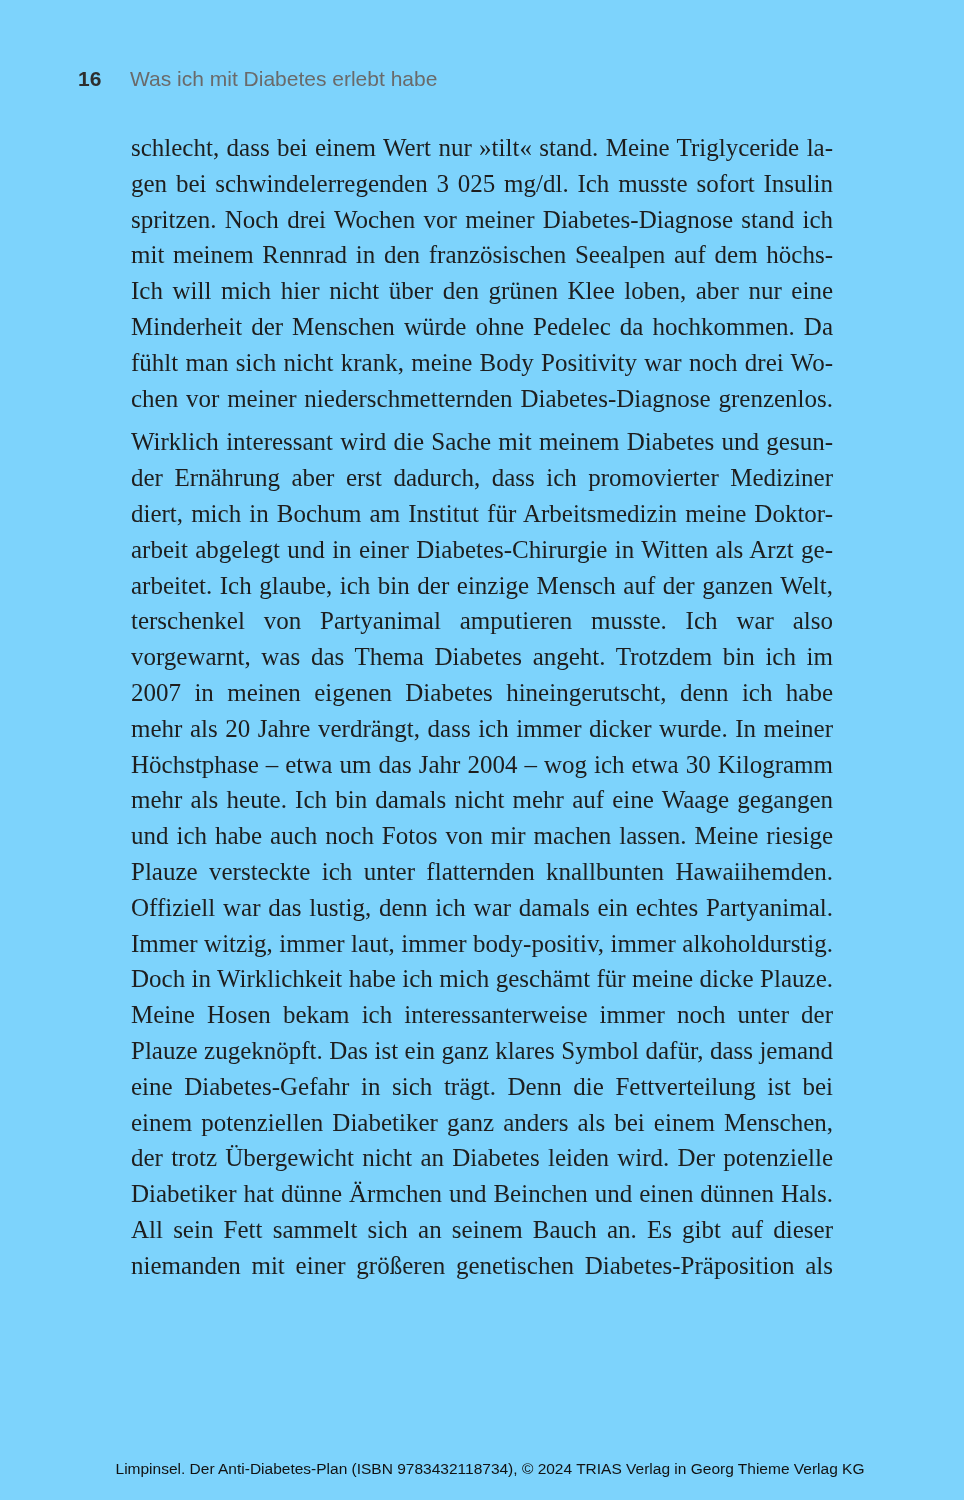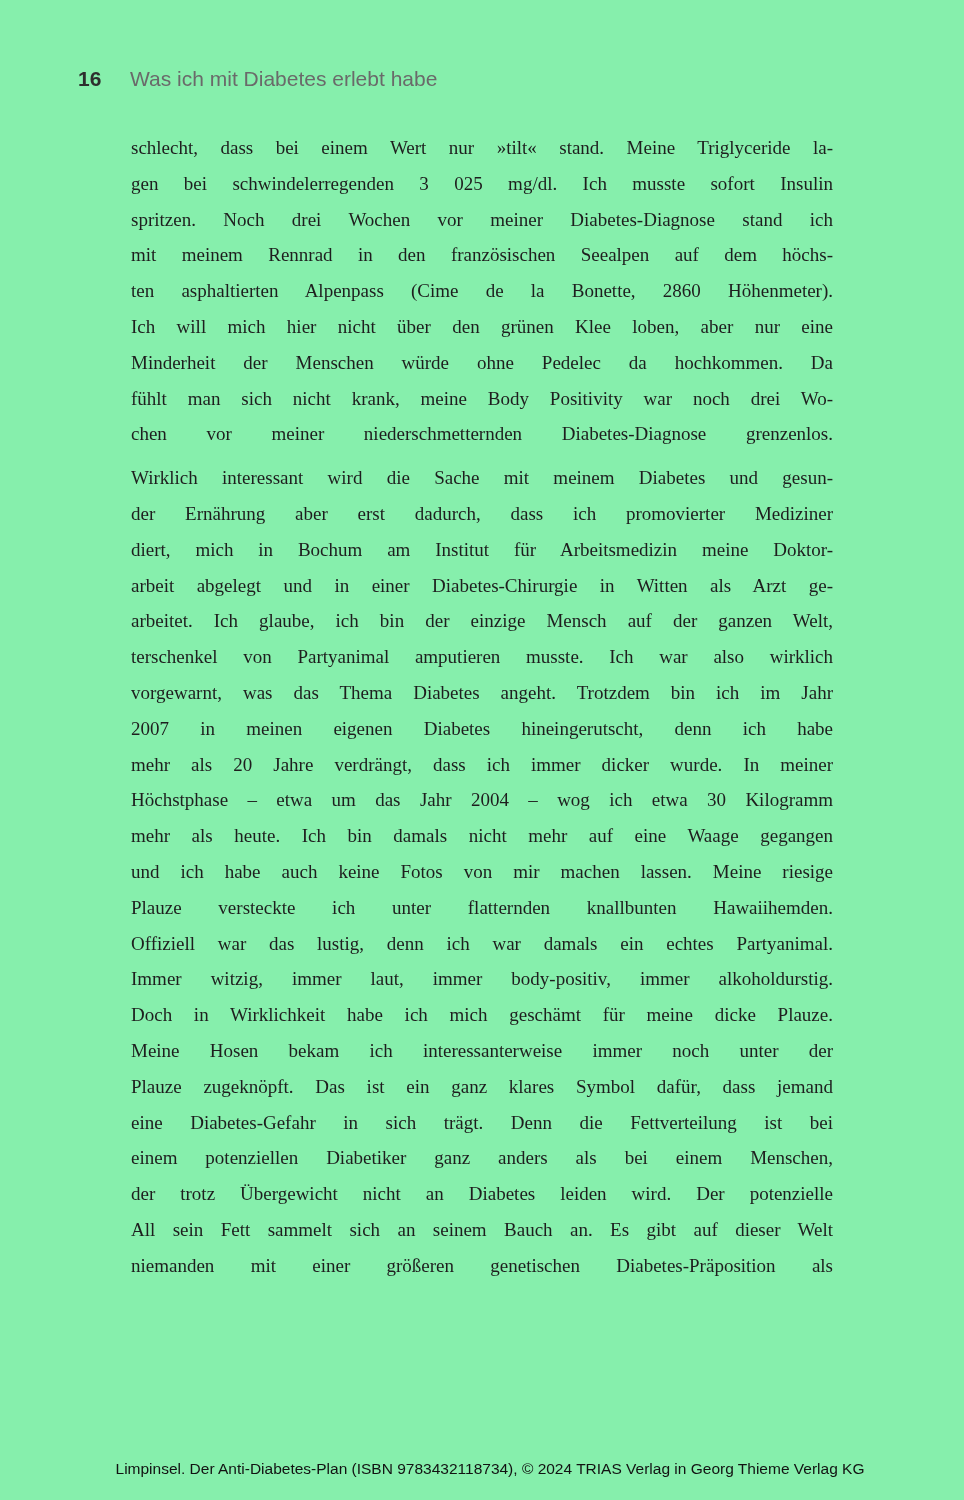--- a/index.html
+++ b/index.html
@@ -1,21 +1,21 @@
 <!DOCTYPE html>
 <html lang="de"><head>
 <meta charset="utf-8">
 <style>
   * { margin: 0; padding: 0; box-sizing: border-box; }
   html, body { background: #ffffff; }
   .page {
     position: relative;
     width: 964px;
     height: 1500px;
-    background: #86efac;
+    background: #7dd3fc;
     color: #1e1e1e;
     font-family: "Liberation Serif", serif;
     overflow: hidden;
     margin: 0 auto;
   }
   .running-header {
     position: absolute;
     top: 66px;
     left: 78px;
     width: 760px;
@@ -37,21 +37,21 @@
     position: absolute;
     top: 130px;
     left: 131px;
     width: 702px;
   }
   .paragraph { margin: 0; }
   .paragraph + .paragraph { margin-top: 8px; }
   .line {
     height: 35.8px;
     line-height: 35.8px;
-    font-size: 19px;
+    font-size: 25px;
     color: #1e1e1e;
     text-align: justify;
     text-align-last: justify;
     overflow: hidden;
     white-space: normal;
   }
   .page-footer {
     position: absolute;
     top: 1458px;
     left: 0;
@@ -72,48 +72,48 @@
   <header class="running-header">
     <span class="pagenum">16</span><span class="running-title">Was ich mit Diabetes erlebt habe</span>
   </header>
 
   <main class="text-block" id="paragraphs">
       <div class="paragraph">
         <div class="line">schlecht, dass bei einem Wert nur »tilt« stand. Meine Triglyceride la-</div>
         <div class="line">gen bei schwindelerregenden 3 025 mg/dl. Ich musste sofort Insulin</div>
         <div class="line">spritzen. Noch drei Wochen vor meiner Diabetes-Diagnose stand ich</div>
         <div class="line">mit meinem Rennrad in den französischen Seealpen auf dem höchs-</div>
-        <div class="line">ten asphaltierten Alpenpass (Cime de la Bonette, 2860 Höhenmeter).</div>
         <div class="line">Ich will mich hier nicht über den grünen Klee loben, aber nur eine</div>
         <div class="line">Minderheit der Menschen würde ohne Pedelec da hochkommen. Da</div>
         <div class="line">fühlt man sich nicht krank, meine Body Positivity war noch drei Wo-</div>
         <div class="line">chen vor meiner niederschmetternden Diabetes-Diagnose grenzenlos.</div>
       </div>
       <div class="paragraph">
         <div class="line">Wirklich interessant wird die Sache mit meinem Diabetes und gesun-</div>
         <div class="line">der Ernährung aber erst dadurch, dass ich promovierter Mediziner</div>
         <div class="line">diert, mich in Bochum am Institut für Arbeitsmedizin meine Doktor-</div>
         <div class="line">arbeit abgelegt und in einer Diabetes-Chirurgie in Witten als Arzt ge-</div>
         <div class="line">arbeitet. Ich glaube, ich bin der einzige Mensch auf der ganzen Welt,</div>
         <div class="line">terschenkel von Partyanimal amputieren musste. Ich war also wirklich</div>
         <div class="line">vorgewarnt, was das Thema Diabetes angeht. Trotzdem bin ich im Jahr</div>
         <div class="line">2007 in meinen eigenen Diabetes hineingerutscht, denn ich habe</div>
         <div class="line">mehr als 20 Jahre verdrängt, dass ich immer dicker wurde. In meiner</div>
         <div class="line">Höchstphase – etwa um das Jahr 2004 – wog ich etwa 30 Kilogramm</div>
         <div class="line">mehr als heute. Ich bin damals nicht mehr auf eine Waage gegangen</div>
-        <div class="line">und ich habe auch keine Fotos von mir machen lassen. Meine riesige</div>
+        <div class="line">und ich habe auch noch Fotos von mir machen lassen. Meine riesige</div>
         <div class="line">Plauze versteckte ich unter flatternden knallbunten Hawaiihemden.</div>
         <div class="line">Offiziell war das lustig, denn ich war damals ein echtes Partyanimal.</div>
         <div class="line">Immer witzig, immer laut, immer body-positiv, immer alkoholdurstig.</div>
         <div class="line">Doch in Wirklichkeit habe ich mich geschämt für meine dicke Plauze.</div>
         <div class="line">Meine Hosen bekam ich interessanterweise immer noch unter der</div>
         <div class="line">Plauze zugeknöpft. Das ist ein ganz klares Symbol dafür, dass jemand</div>
         <div class="line">eine Diabetes-Gefahr in sich trägt. Denn die Fettverteilung ist bei</div>
         <div class="line">einem potenziellen Diabetiker ganz anders als bei einem Menschen,</div>
         <div class="line">der trotz Übergewicht nicht an Diabetes leiden wird. Der potenzielle</div>
+        <div class="line">Diabetiker hat dünne Ärmchen und Beinchen und einen dünnen Hals.</div>
         <div class="line">All sein Fett sammelt sich an seinem Bauch an. Es gibt auf dieser Welt</div>
         <div class="line">niemanden mit einer größeren genetischen Diabetes-Präposition als</div>
       </div>
     </main>
 
   <footer class="page-footer">
     <span>Limpinsel. Der Anti-Diabetes-Plan (ISBN 9783432118734), © 2024 TRIAS Verlag in Georg Thieme Verlag KG</span>
   </footer>
 
 </div>

